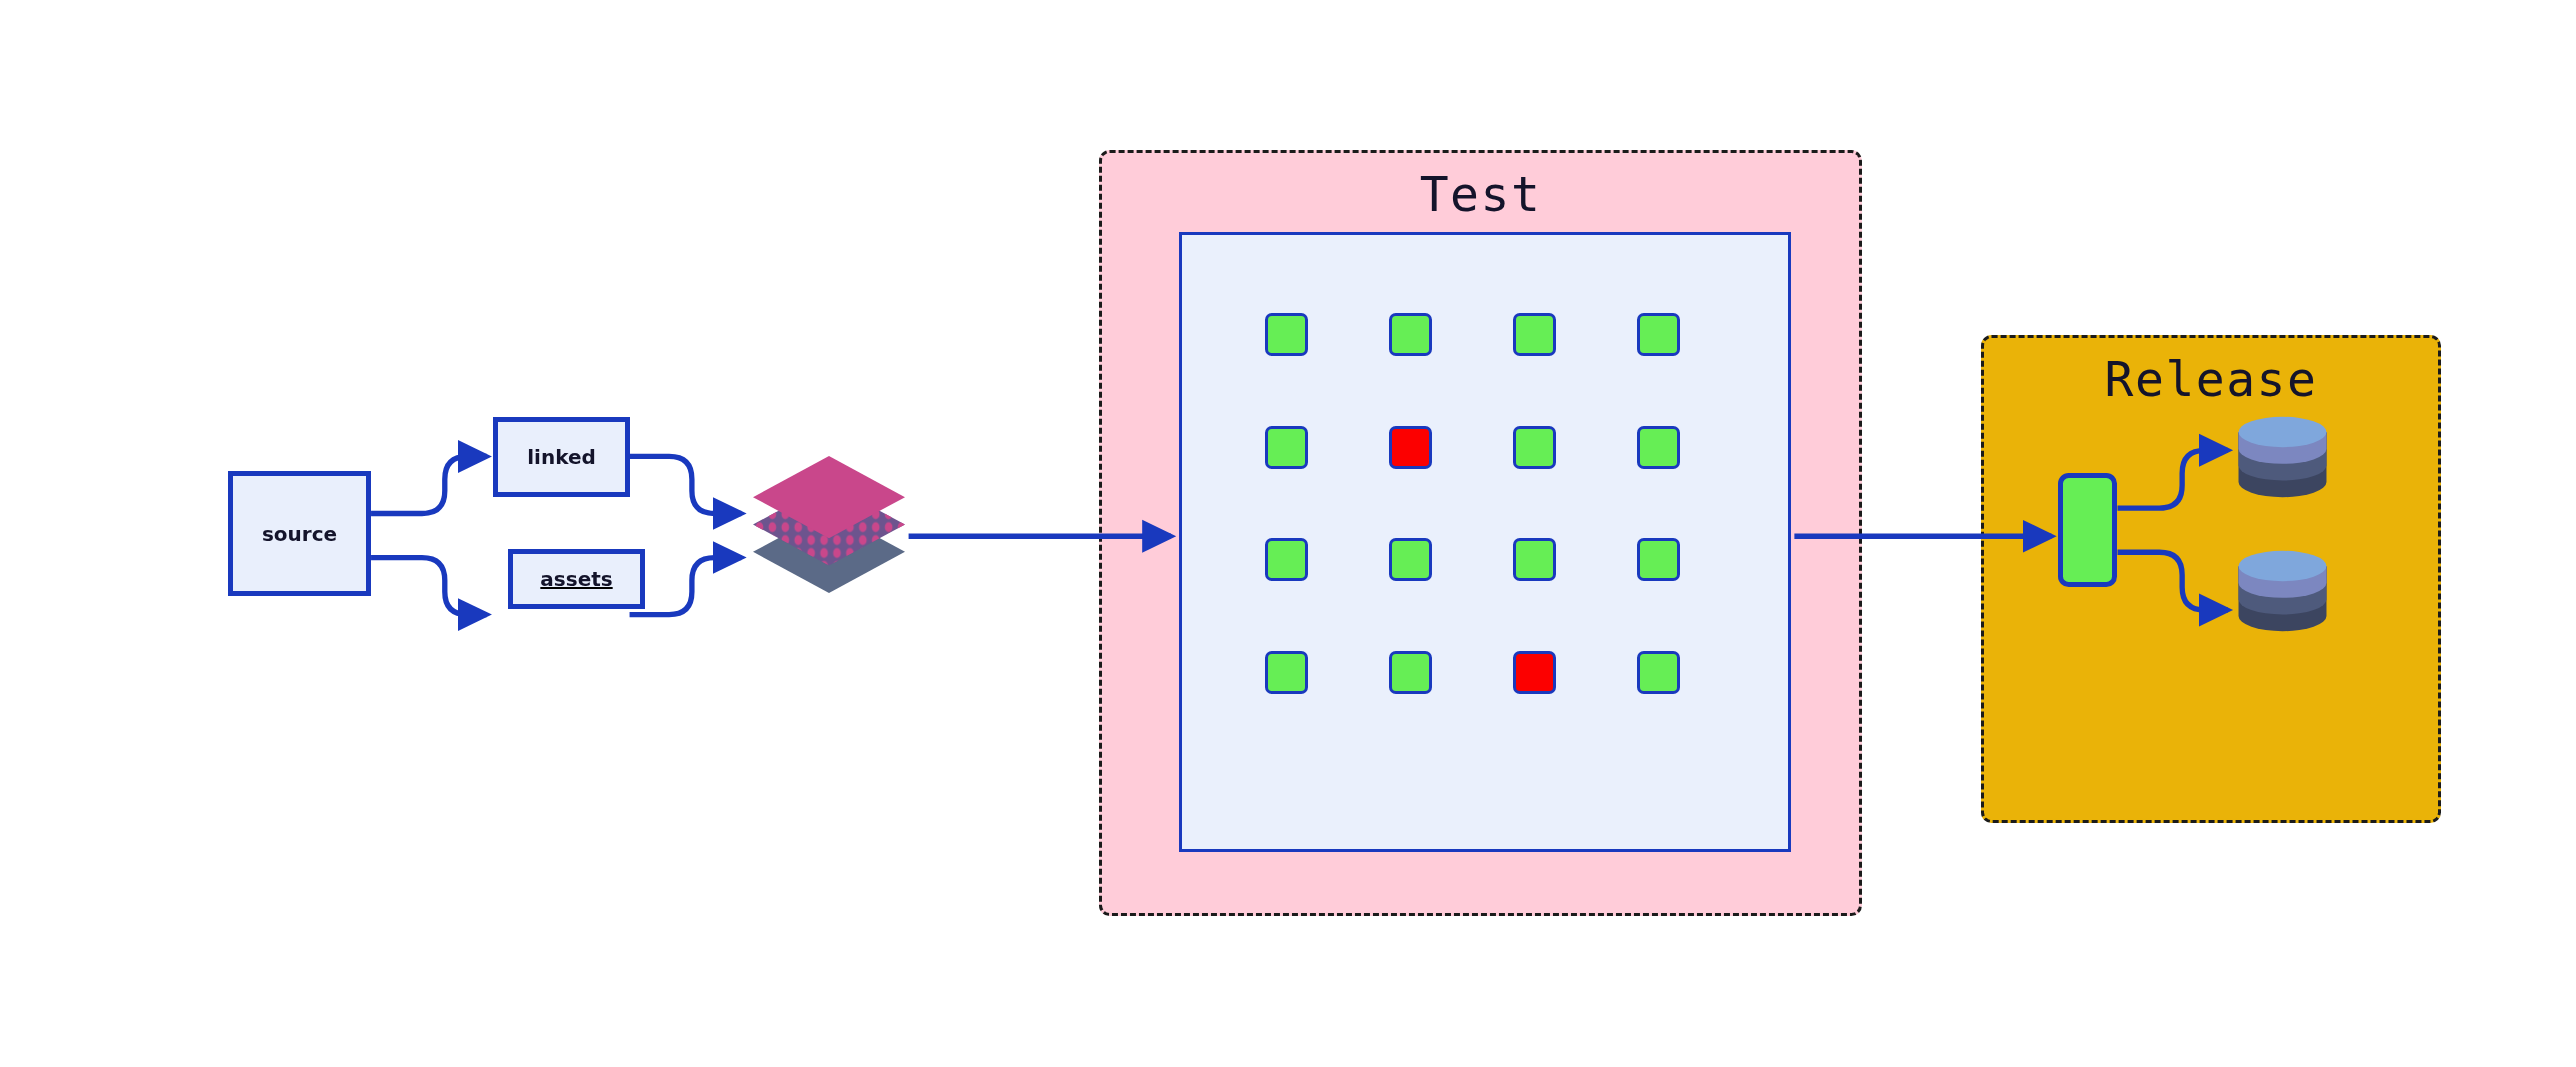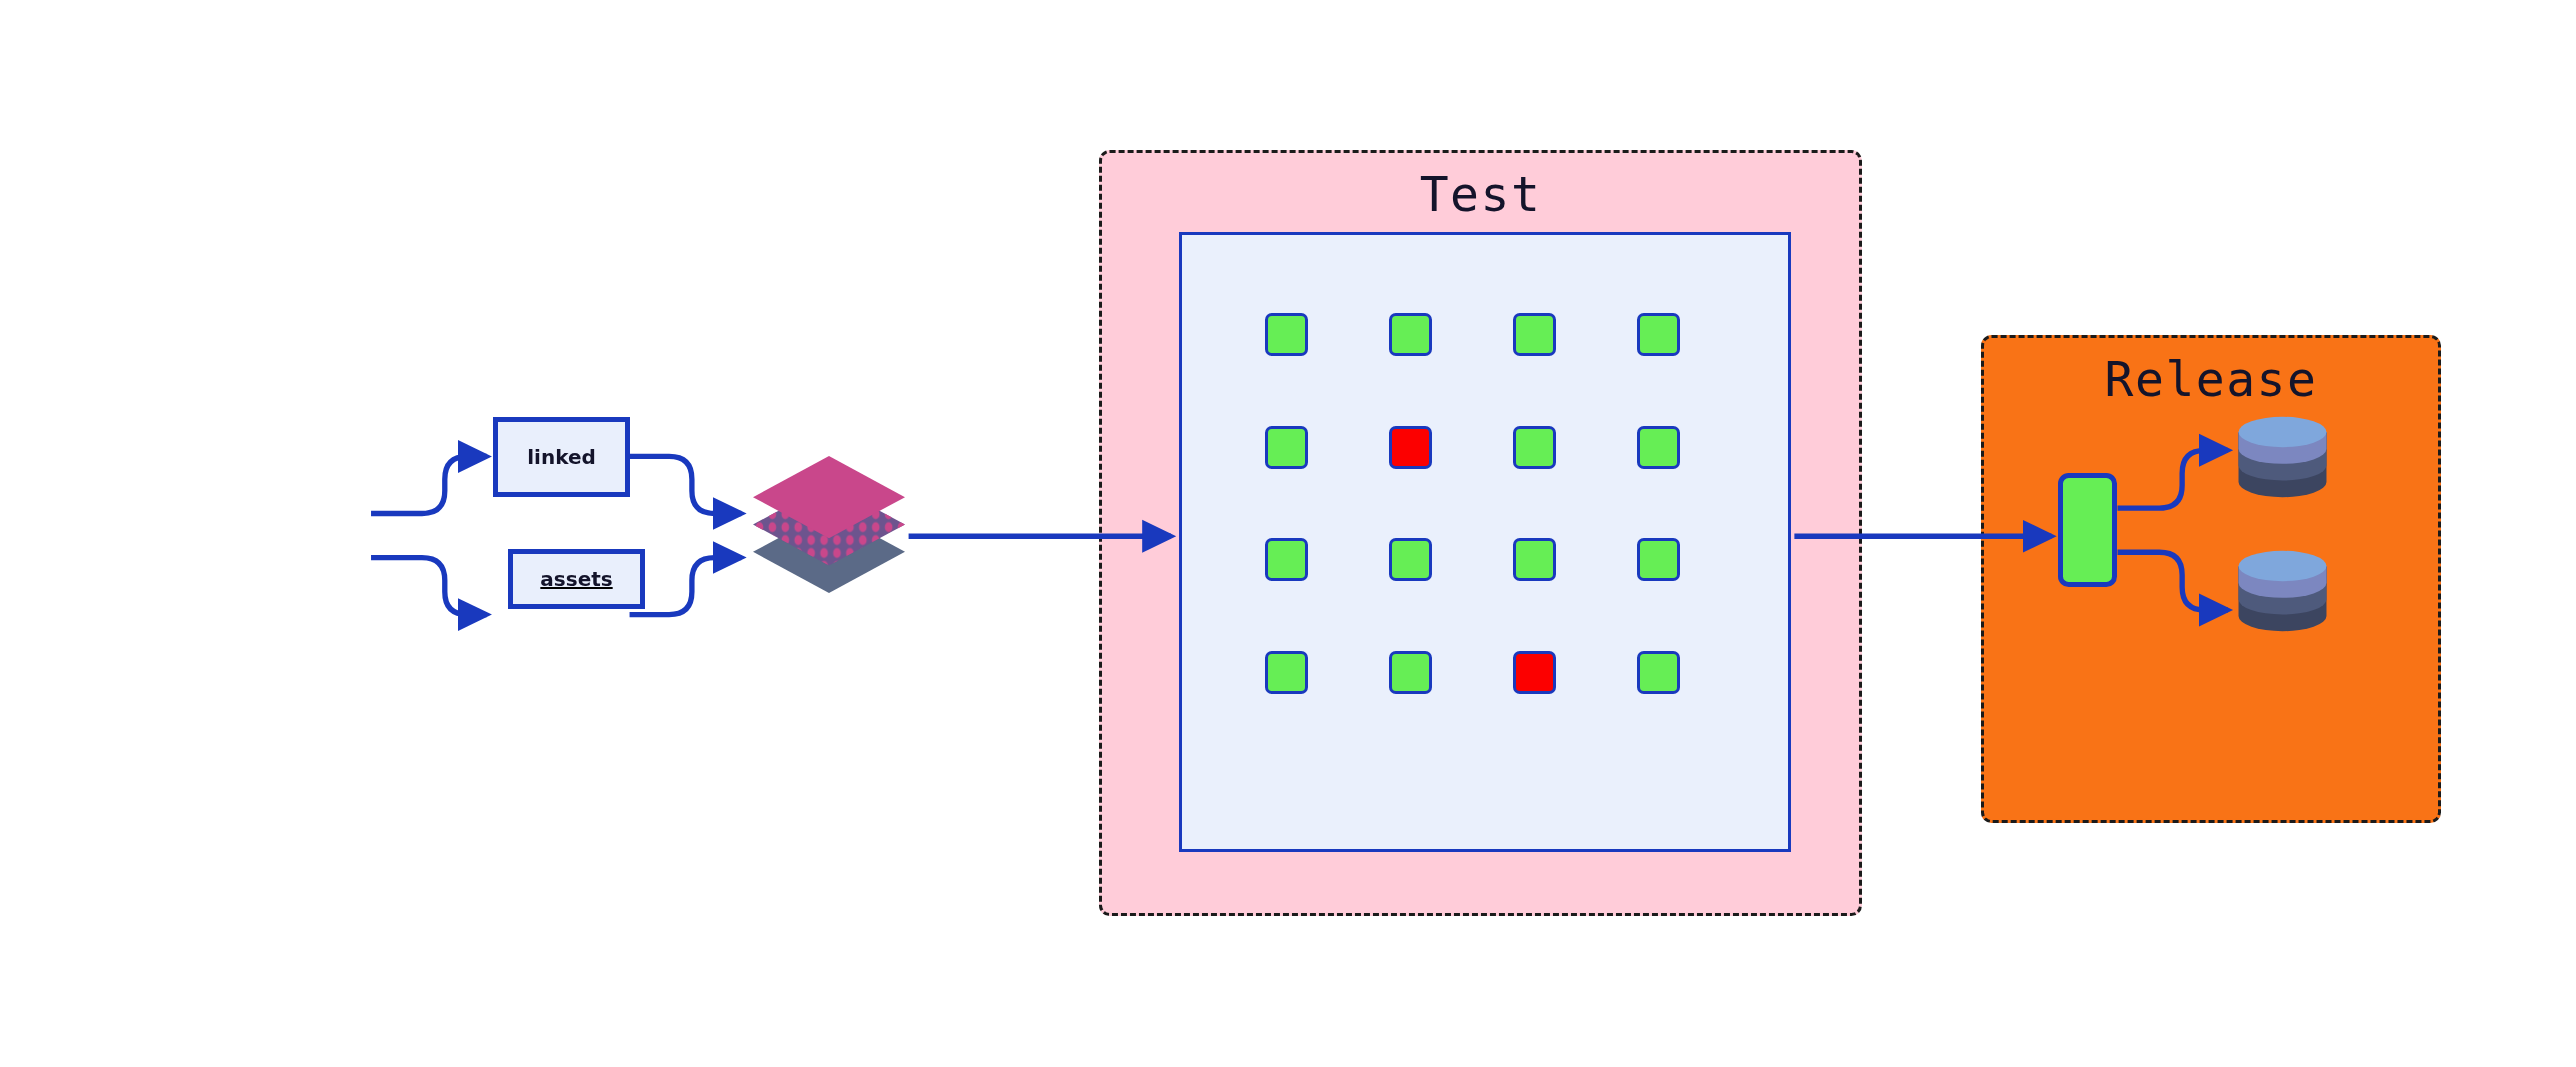--- a/index.html
+++ b/index.html
@@ -31,26 +31,29 @@
   .db{position:absolute;}
 </style>
 </head>
 <body>
 
 <div id="canvas">
 
   <div class="group" id="g-test" style="left: 1099px; top: 150px; width: 763px; height: 766px; background: rgb(255, 204, 217);">
     <div class="group-title" style="top: 16.7px;">Test</div>
   </div>
-  <div class="group" id="g-release" style="left: 1981px; top: 335px; width: 460px; height: 488px; background: #f97316; text-decoration: underline;">
+  <div class="group" id="g-release" style="left: 1981px; top: 335px; width: 460px; height: 488px; background: #eab308; text-decoration: underline;">
     <div class="group-title" style="top: 16.7px;">Release</div>
   </div>
 
   <div class="inner-panel" id="test-panel" style="left: 1179px; top: 232px; width: 612px; height: 620px;"></div>
 
+  <div class="node-box" id="n-source" style="left: 228px; top: 471px; width: 143px; height: 125px;">
+    <span class="node-label">source</span>
+  </div>
   <div class="node-box" id="n-linked" style="left: 493px; top: 417px; width: 137px; height: 80px;">
     <span class="node-label">linked</span>
   </div>
   <div class="node-box" id="n-assets" style="left: 508px; top: 549px; width: 137px; height: 60px; text-decoration: underline;">
     <span class="node-label">assets</span>
   </div>
 
   <svg id="layers-icon" style="position: absolute; left: 753px; top: 456px;" xmlns="http://www.w3.org/2000/svg" width="152" height="137" viewBox="0 0 200 180">
     <defs>
       <pattern id="dots" width="17" height="17" patternUnits="userSpaceOnUse">

